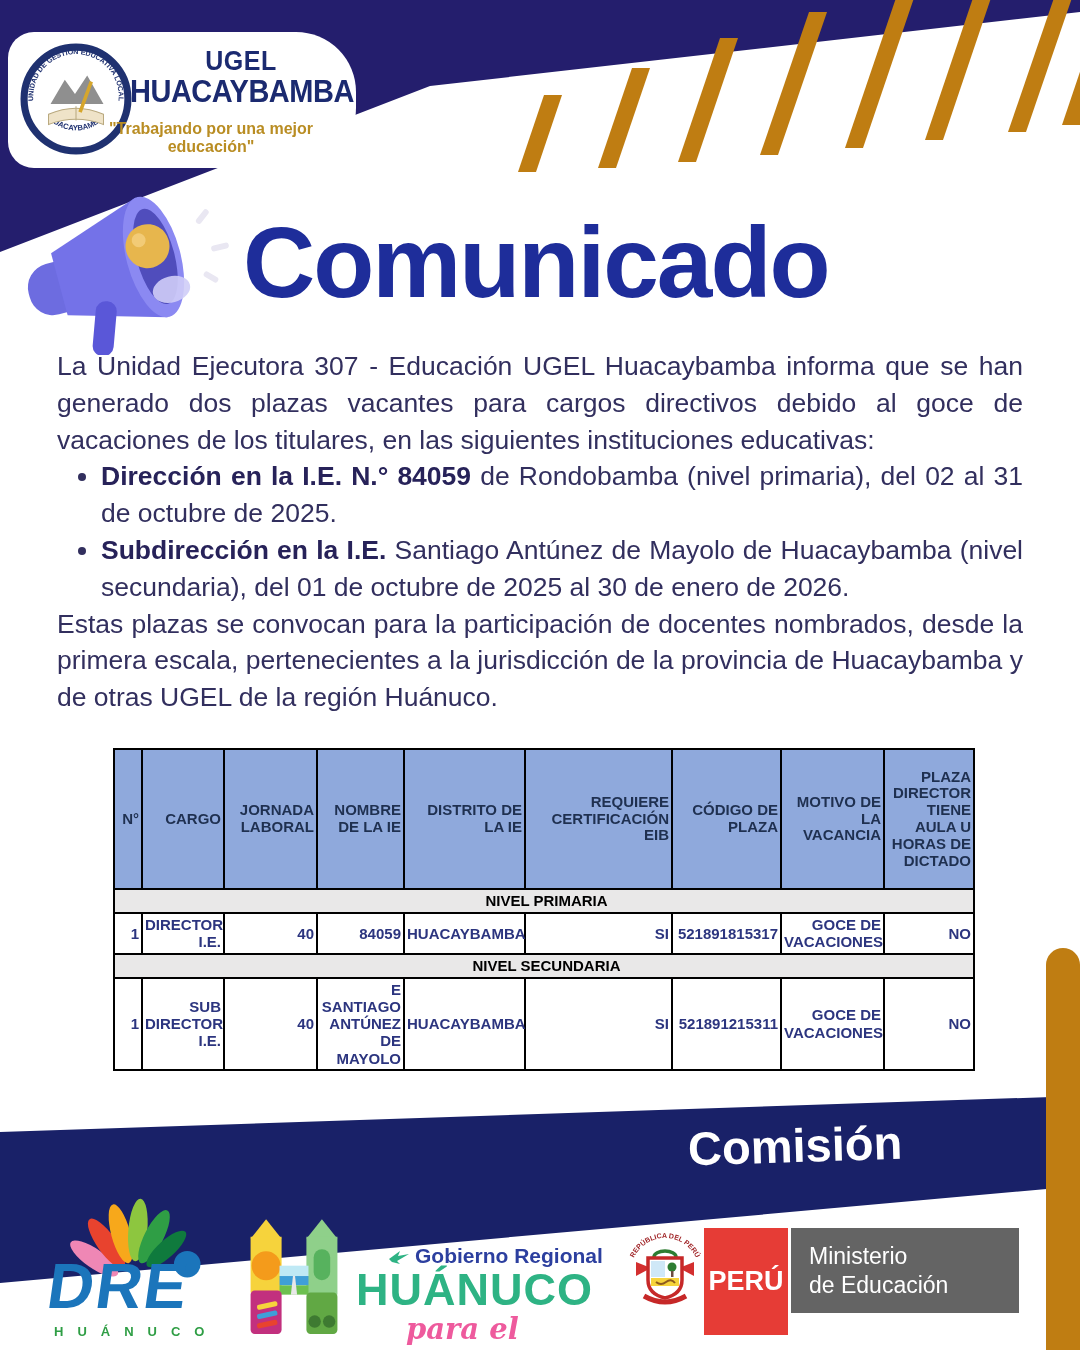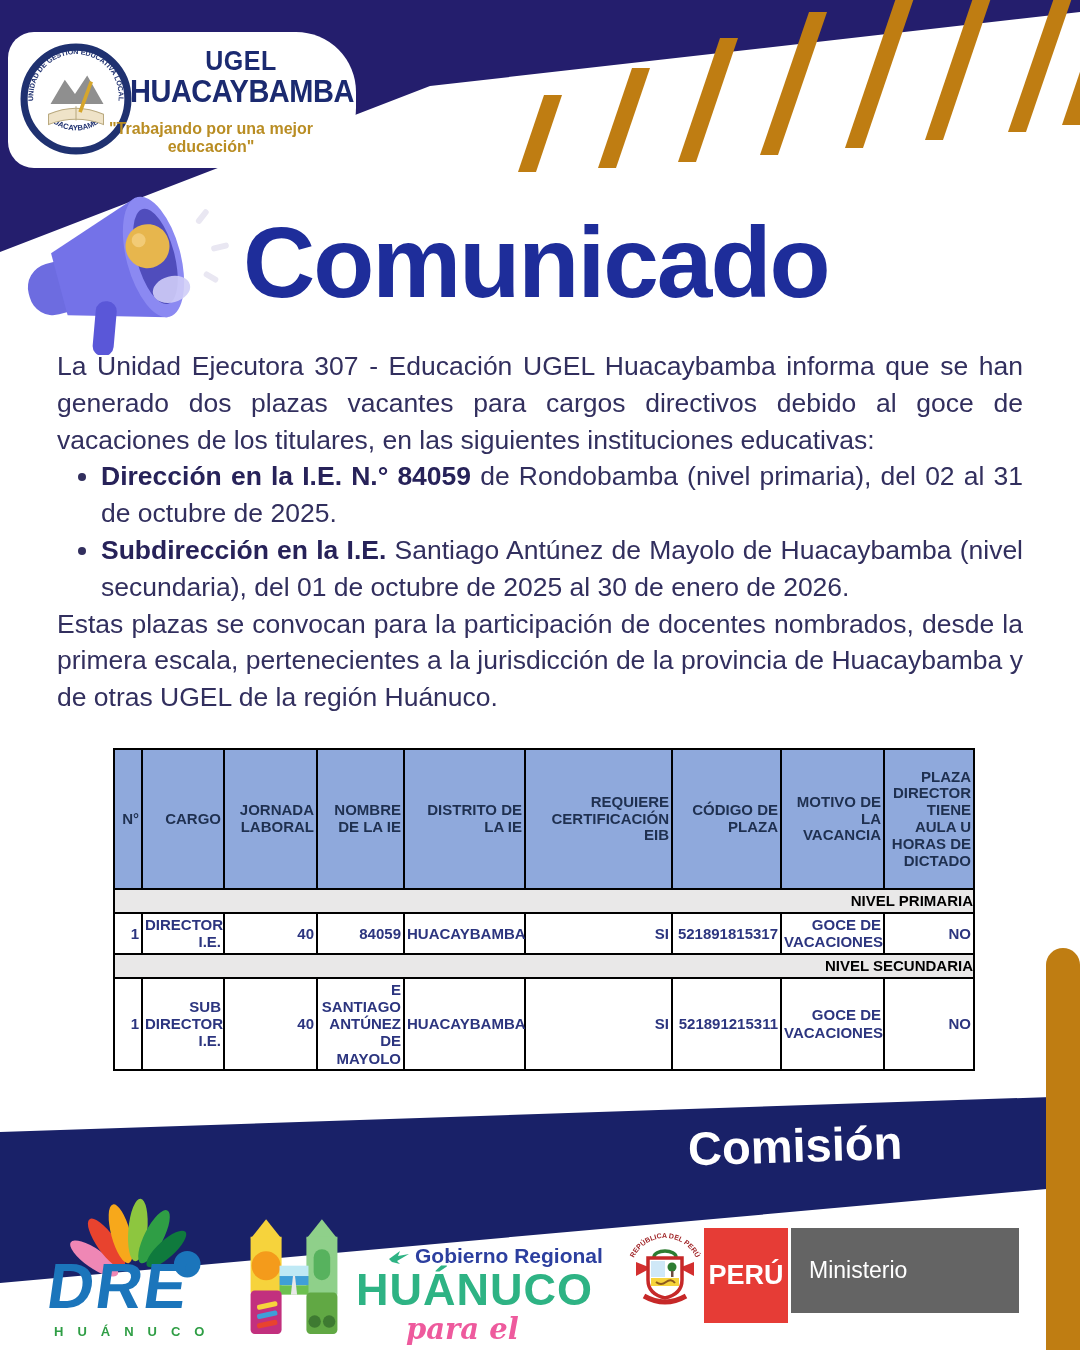--- a/index.html
+++ b/index.html
@@ -36,21 +36,21 @@
   .body-copy li::marker{color:var(--body-ink);}
   .bold-lead{font-weight:700;color:#272259;}
   
   .plaza-table{left:113px;top:748px;width:860px;border-collapse:collapse;z-index:2;
                table-layout:fixed;}
   .plaza-table th,.plaza-table td{border:2px solid #000;font-weight:700;
                text-align:right;vertical-align:middle;padding:2px 2px;}
   .plaza-table th{background:var(--tbl-head-bg);color:var(--tbl-head-ink);
                font-size:15px;line-height:1.12;height:140px;}
   .plaza-table td{color:var(--tbl-cell-ink);font-size:15px;line-height:1.15;}
-  .section-band td{background:var(--band-gray);color:#000;text-align:right;
+  .section-band td{background:var(--band-gray);color:#000;text-align:center;
                padding:2px 0 2px 5px;font-size:15px;height:24px;}
   .row-primaria td{height:40px;}
   .row-secundaria td{height:81px;}
   
   .band-svg{left:0;top:1090px;width:1080px;height:200px;z-index:5;}
   .comision{left:688px;top:1118px;z-index:6;color:#fff;font-size:47px;font-weight:800;
             transform:rotate(-1.8deg);letter-spacing:0;}
   .gold-bar{left:1046px;top:948px;width:34px;height:402px;background:var(--gold);
             border-radius:17px 17px 0 0;z-index:8;}
   
@@ -63,21 +63,21 @@
   .gore-logo{left:248px;top:1212px;width:370px;height:135px;z-index:6;}
   .gore-h{position:absolute;left:0;top:2px;width:92px;height:122px;}
   .gore-line1{position:absolute;left:140px;top:32px;font-size:21px;font-weight:700;
             color:#2c3f9f;}
   .gore-bird{position:relative;top:2px;margin-right:5px;}
   .gore-name{position:absolute;left:108px;top:52px;font-size:45px;font-weight:800;
             color:var(--gr-green);letter-spacing:1px;}
   .gore-tagline{position:absolute;left:158px;top:100px;font-size:29px;font-style:italic;
             font-weight:700;color:var(--gr-pink);font-family:"DejaVu Serif",serif;}
   .escudo{left:626px;top:1226px;width:78px;height:90px;z-index:6;}
-  .peru-box{left:704px;top:1228px;width:84px;height:95px;background:var(--red);z-index:6;
+  .peru-box{left:704px;top:1228px;width:84px;height:107px;background:var(--red);z-index:6;
             display:flex;align-items:center;justify-content:center;color:#fff;
             font-size:27px;font-weight:700;}
   .minedu-box{left:791px;top:1228px;width:228px;height:85px;background:var(--gray);z-index:6;
             display:flex;flex-direction:column;justify-content:center;color:#fff;
             font-size:23px;line-height:29px;padding-left:18px;}
 </style>
 </head>
 <body>
 
 <div class="page">
@@ -266,15 +266,16 @@
     <rect x="25" y="52" width="28" height="8" fill="#f6d33c"></rect>
     <path d="M 30,56 q 5,4 10,0 q 5,-4 9,1" stroke="#8d5a1e" stroke-width="2" fill="none"></path>
     <path d="M 18,70 Q 39,82 60,70" stroke="#c62828" stroke-width="5" fill="none"></path>
   </svg>
 
   <div class="abs peru-box">
     <span>PERÚ</span>
   </div>
   <div class="abs minedu-box">
     <span>Ministerio</span>
+    <span>de Educación</span>
   </div>
 
 </div>
 
 </body></html>

